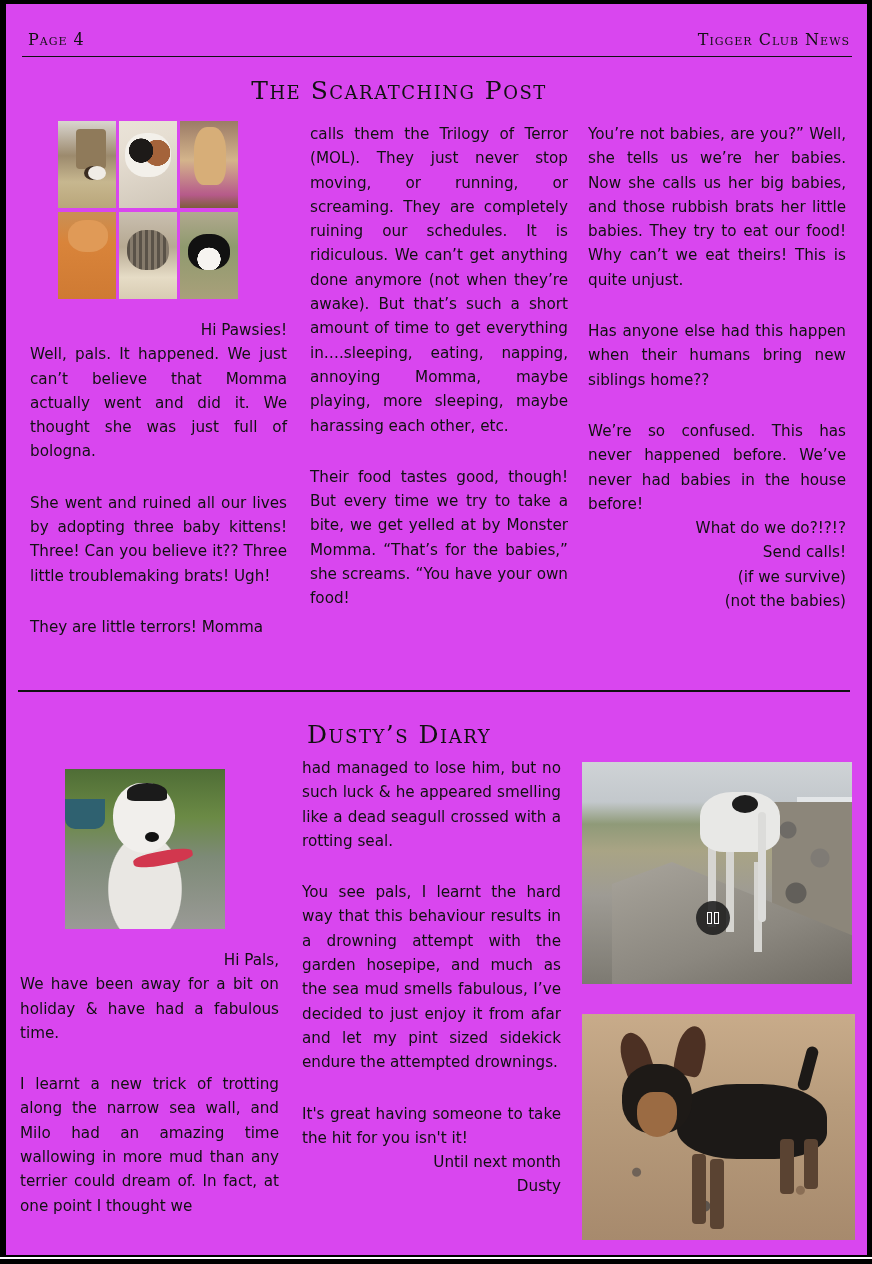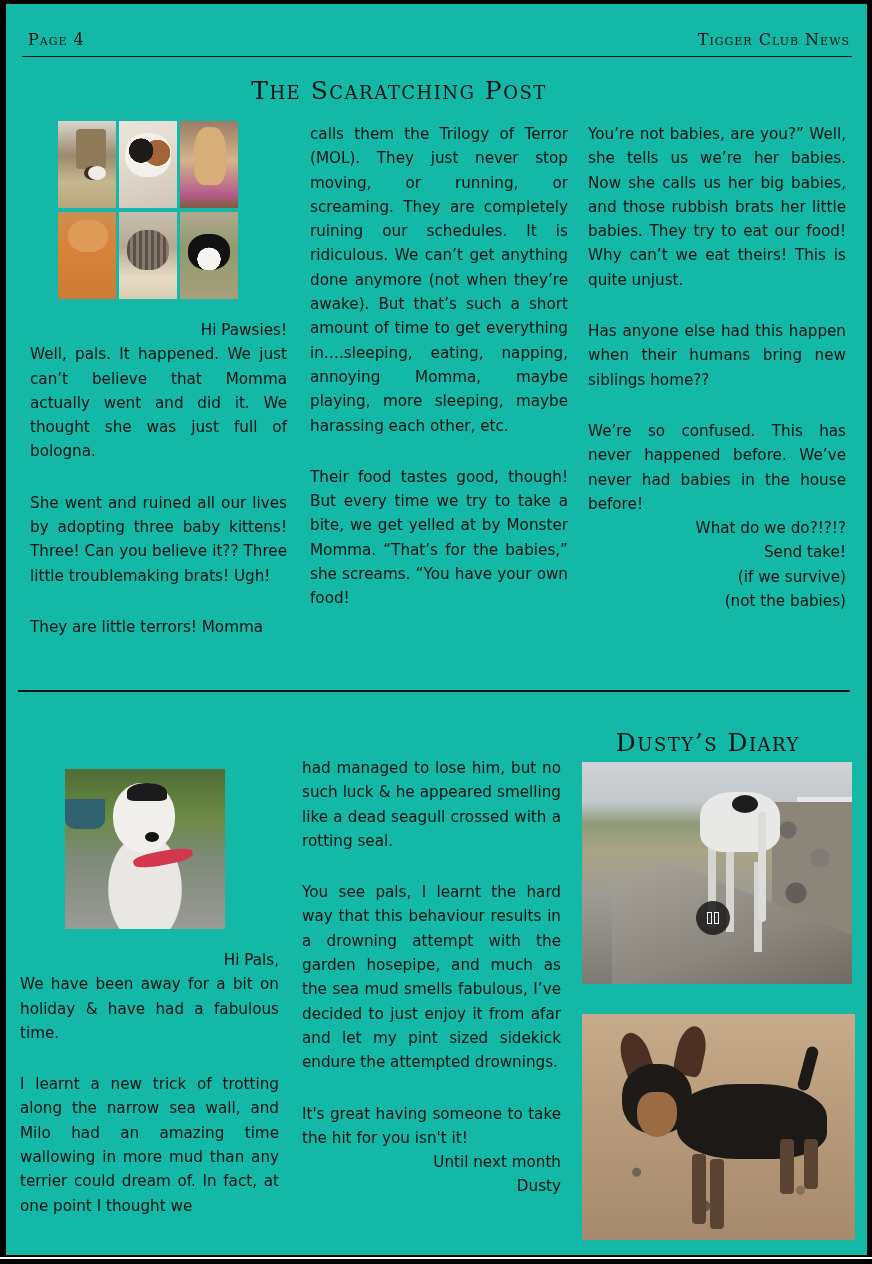--- a/index.html
+++ b/index.html
@@ -1,17 +1,17 @@
 <!DOCTYPE html>
 <html><head>
   <meta charset="utf-8">
   <style>
     html, body { margin:0; padding:0; background:#000; }
     body { width:872px; height:1264px; position:relative; overflow:hidden; font-family:"DejaVu Sans", sans-serif; }
-    .page { position:absolute; left:4px; top:4px; width:861px; height:1251px; background:#14b8a6; border-left:2px solid #000; border-right:2px solid #000; }
+    .page { position:absolute; left:4px; top:4px; width:861px; height:1251px; background:#d946ef; border-left:2px solid #000; border-right:2px solid #000; }
     .outer-right { position:absolute; left:867px; top:0; width:5px; height:1264px; background:#000; }
     .bottom-line1 { position:absolute; left:0; top:1255px; width:872px; height:2px; background:#000; }
     .bottom-gap { position:absolute; left:0; top:1257px; width:872px; height:2px; background:#fff; }
     .bottom-line2 { position:absolute; left:0; top:1259px; width:872px; height:5px; background:#000; }
     .top-bar { position:absolute; left:0; top:0; width:872px; height:4px; background:#000; }
 
     .running-header { position:absolute; left:16px; top:24px; width:830px; height:28px; border-bottom:1.5px solid #111; }
     .rh-left, .rh-right { position:absolute; top:2px; font-family:"DejaVu Serif", serif; font-variant:small-caps; font-size:16px; letter-spacing:1px; color:#111; }
     .rh-left { left:6px; }
     .rh-right { right:2px; }
@@ -110,28 +110,28 @@
     <p>Their food tastes good, though! But every time we try to take a bite, we get yelled at by Monster Momma. “That’s for the babies,” she screams. “You have your own food!</p>
   </div>
 
   <div class="col" style="left:582px; top:118px; width:258px;">
     <p>You’re not babies, are you?” Well, she tells us we’re her babies. Now she calls us her big babies, and those rubbish brats her little babies. They try to eat our food! Why can’t we eat theirs! This is quite unjust.</p>
     <div class="gap"></div>
     <p>Has anyone else had this happen when their humans bring new siblings home??</p>
     <div class="gap"></div>
     <p>We’re so confused. This has never happened before. We’ve never had babies in the house before!</p>
     <p class="left">What do we do?!?!?</p>
-    <p class="left">Send take!</p>
+    <p class="left">Send calls!</p>
     <p class="left">(if we survive)</p>
     <p class="left">(not the babies)</p>
   </div>
 
   <div class="divider"></div>
 
-  <h1 class="section-title" style="top:716px; margin:8px;text-align:right;">Dusty’s Diary</h1>
+  <h1 class="section-title" style="top:716px; margin:0;">Dusty’s Diary</h1>
 
   <div class="photo dusty" style="left:59px; top:765px;">
     <div class="pot"></div>
     <div class="head"></div>
     <div class="patch"></div>
     <div class="nose"></div>
     <div class="collar"></div>
   </div>
 
   <div class="col" style="left:14px; top:944px; width:259px;">

